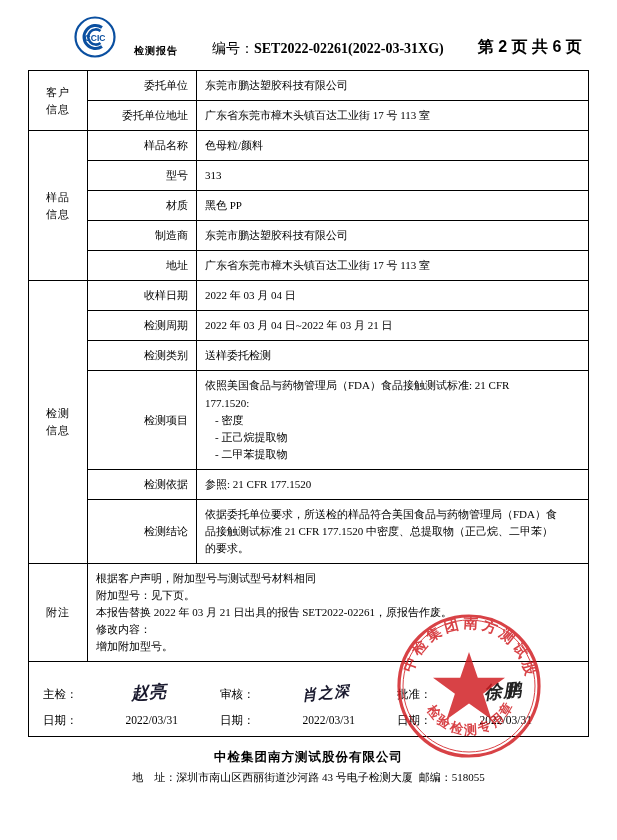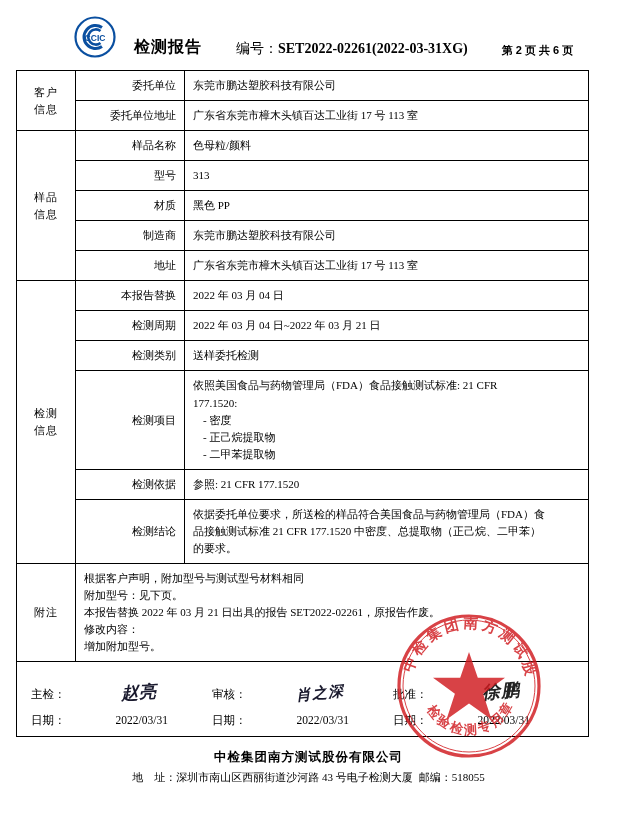--- a/index.html
+++ b/index.html
@@ -32,43 +32,43 @@
   }
   .logo {
     width: 42px;
     height: 42px;
     flex: 0 0 42px;
     margin-left: 46px;
   }
   .hdr-title {
     font-family: "Liberation Sans", sans-serif;
     font-weight: bold;
-    font-size: 16px;
+    font-size: 10px;
     letter-spacing: 1px;
     margin-left: 18px;
     white-space: nowrap;
   }
   .hdr-report-no {
     font-family: "Liberation Serif", serif;
     font-size: 14px;
     margin-left: 34px;
     white-space: nowrap;
   }
   .hdr-report-no b { font-weight: bold; }
   .hdr-page {
     font-family: "Liberation Sans", sans-serif;
-    font-size: 11px;
+    font-size: 16px;
     font-weight: bold;
     margin-left: 34px;
     white-space: nowrap;
   }
 
   
   .tbl-wrap {
-    margin: 4px 28px 0 16px;
+    margin: 4px 28px 0 28px;
     position: relative;
   }
   table.main {
     width: 100%;
     border-collapse: collapse;
     table-layout: fixed;
   }
   table.main td {
     border: 1px solid #000;
     padding: 6px 8px;
@@ -254,21 +254,21 @@
       <tr>
         <td class="lbl">地址</td>
         <td class="val">广东省东莞市樟木头镇百达工业街 17 号 113 室</td>
       </tr>
 
       <tr>
         <td class="cat" rowspan="6">
           <span class="catline">检测</span>
           <span class="catline">信息</span>
         </td>
-        <td class="lbl">本报告替换</td>
+        <td class="lbl">收样日期</td>
         <td class="val">2022 年 03 月 04 日</td>
       </tr>
       <tr>
         <td class="lbl">检测周期</td>
         <td class="val">2022 年 03 月 04 日~2022 年 03 月 21 日</td>
       </tr>
       <tr>
         <td class="lbl">检测类别</td>
         <td class="val">送样委托检测</td>
       </tr>

